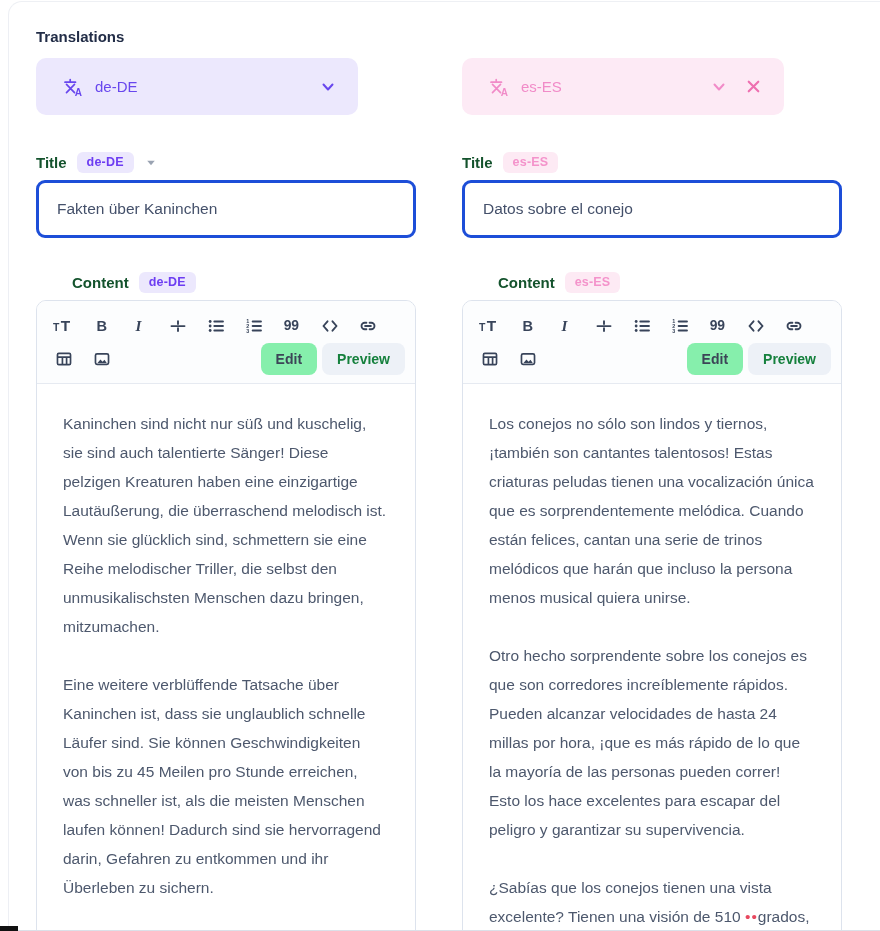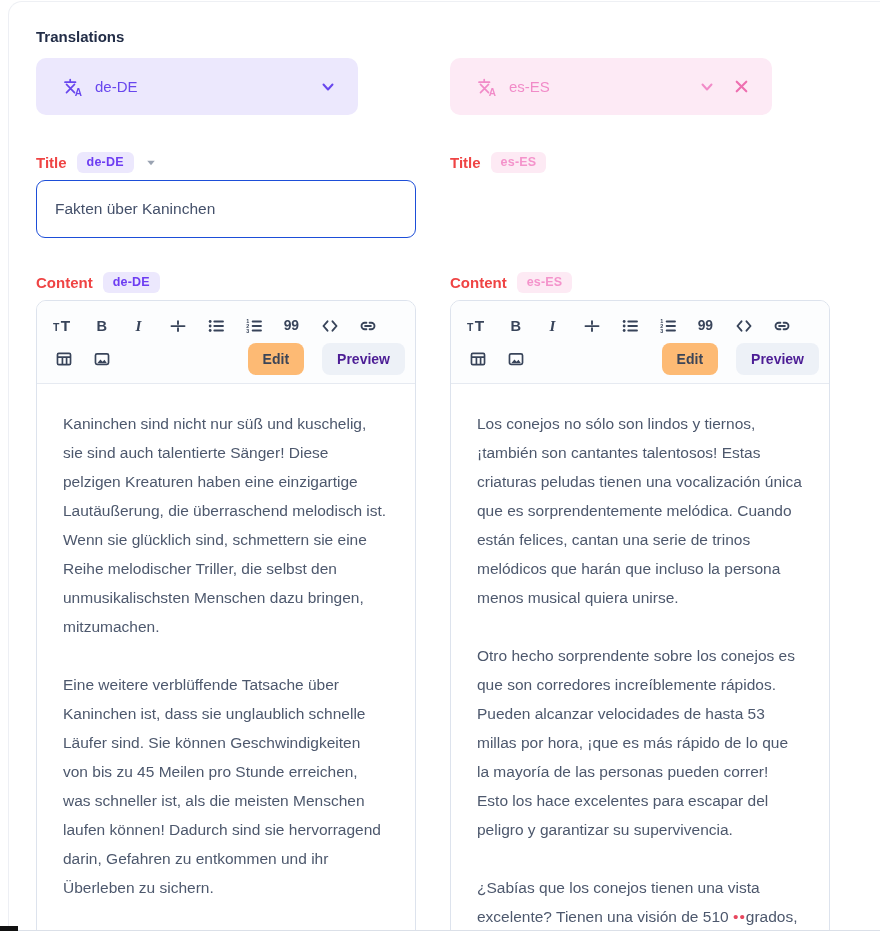--- a/index.html
+++ b/index.html
@@ -10,21 +10,21 @@
     font-family: "Liberation Sans", sans-serif;
     color: #25304a;
   }
   .card-edge {
     position: absolute; left: 8px; top: 1px; width: 900px; height: 980px;
     border-left: 1px solid #edeff4; border-top: 1px solid #eef0f4;
     border-radius: 14px 0 0 0; pointer-events: none;
   }
   .col { position: absolute; top: 0; width: 322px; height: 931px; }
   .col-left { left: 36px; }
-  .col-right { left: 450px; }
+  .col-right { left: 462px; }
 
   .page-heading {
     position: absolute; top: 28px; left: 0;
     font-size: 15px; font-weight: 700; color: #222d47;
   }
 
   
   .locale-pill {
     position: absolute; top: 58px; left: 0; right: 0; height: 57px;
     border-radius: 10px; display: flex; align-items: center;
@@ -36,34 +36,34 @@
   .locale-pill .locale-label { font-size: 15px; font-weight: 500; }
   .locale-pill .spacer { flex: 1; }
   .locale-pill .chev { width: 16px; height: 16px; }
   .locale-pill .close { width: 17px; height: 17px; margin-left: 18px; }
 
   
   .field-label-row {
     position: absolute; left: 0; display: flex; align-items: center; gap: 10px;
   }
   .row-title   { top: 152px; }
-  .row-content { top: 272px; }
-  .field-label { font-size: 15px; font-weight: 700; color: #ef4444; }
+  .row-content { top: 272px; margin-left: 36px; }
+  .field-label { font-size: 15px; font-weight: 700; color: #14532d; }
   .badge {
     font-size: 12.5px; font-weight: 700; padding: 3px 10px 4px; border-radius: 6px;
     letter-spacing: .2px;
   }
   .badge.purple { background: #ece8fd; color: #6d3df2; }
   .badge.pink   { background: #fdeaf4; color: #f493cb; }
   .caret { width: 14px; height: 12px; cursor: pointer; }
 
   
   .title-input {
     position: absolute; top: 180px; left: 0; width: 380px; height: 58px;
-    border: 1px solid #1d4ed8; border-radius: 9px; background: #fff;
+    border: 3px solid #1d4ed8; border-radius: 9px; background: #fff;
     font-family: "Liberation Sans", sans-serif;
     font-size: 15.5px; color: #44506a; padding: 0 18px; outline: none;
   }
 
   
   .editor-panel {
     position: absolute; top: 300px; left: 0; width: 380px; height: 660px;
     border: 1px solid #dde3ed; border-radius: 10px; background: #fff;
     overflow: hidden; display: flex; flex-direction: column;
   }
@@ -78,22 +78,22 @@
     margin-right: 8px; border-radius: 5px; cursor: pointer; color: #38445a;
     font-family: "Liberation Sans", sans-serif; padding: 0;
   }
   .tb-btn svg { display: block; }
   .tb-spacer { flex: 1; }
   .mode-btn {
     height: 32px; border: none; border-radius: 8px; cursor: pointer;
     font-family: "Liberation Sans", sans-serif; font-size: 14px; font-weight: 600;
     padding: 0 15px;
   }
-  .mode-btn.edit    { background: #fdba74; color: #3c4557; margin-right: 18px; }
-  .mode-btn.preview { background: #edf1f7; color: #4c1d95; }
+  .mode-btn.edit    { background: #86efac; color: #3c4557; margin-right: 5px; }
+  .mode-btn.preview { background: #edf1f7; color: #15803d; }
 
   .editor-content {
     flex: 1; padding: 25px 26px; overflow: hidden;
     font-size: 15.5px; line-height: 29px; color: #4d586d; cursor: text;
   }
   .editor-content p { margin: 0 0 29px 0; }
   .editor-content p:last-child { margin-bottom: 0; margin-top: 26px; }
   .red-run { color: #e8485f; letter-spacing: 1px; }
 
   .bottom-line {
@@ -268,20 +268,21 @@
       </svg>
     <svg class="close" viewBox="0 0 16 16" style="color:#ee6fb0">
         <use href="#ic-close"></use>
       </svg>
   </div>
 
   <div class="field-label-row row-title">
     <span class="field-label">Title</span>
     <span class="badge pink">es-ES</span>
   </div>
+  <input class="title-input" type="text" value="Datos sobre el conejo" style="">
 
   <div class="field-label-row row-content">
     <span class="field-label">Content</span>
     <span class="badge pink">es-ES</span>
   </div>
 
   <div class="editor-panel">
     <div class="editor-toolbar">
       <div class="tb-row">
         <button class="tb-btn">
@@ -342,20 +343,20 @@
               <use href="#ic-image"></use>
             </svg>
         </button>
         <span class="tb-spacer"></span>
         <button class="mode-btn edit">Edit</button>
         <button class="mode-btn preview">Preview</button>
       </div>
     </div>
     <div class="editor-content">
         <p><span>Los conejos no sólo son lindos y tiernos, ¡también son cantantes talentosos! Estas criaturas peludas tienen una vocalización única que es sorprendentemente melódica. Cuando están felices, cantan una serie de trinos melódicos que harán que incluso la persona menos musical quiera unirse.</span></p>
-        <p><span>Otro hecho sorprendente sobre los conejos es que son corredores increíblemente rápidos. Pueden alcanzar velocidades de hasta 53 millas por hora, ¡que es más rápido de lo que la mayoría de las personas pueden correr! Esto los hace excelentes para escapar del peligro y garantizar su supervivencia.</span></p>
+        <p><span>Otro hecho sorprendente sobre los conejos es que son corredores increíblemente rápidos. Pueden alcanzar velocidades de hasta 24 millas por hora, ¡que es más rápido de lo que la mayoría de las personas pueden correr! Esto los hace excelentes para escapar del peligro y garantizar su supervivencia.</span></p>
         <p><span>¿Sabías que los conejos tienen una vista excelente? Tienen una visión de 510 </span><span class="red-run">••</span><span>grados, lo que les permite ver a los depredadores que vienen desde cualquier dirección. ¡Por eso es tan difícil acercarse sigilosamente a un conejo en la naturaleza!</span></p>
       </div>
   </div>
 </div>
 
 <div class="bottom-line"></div>
 <div class="black-bar"></div>
 
 </body></html>

